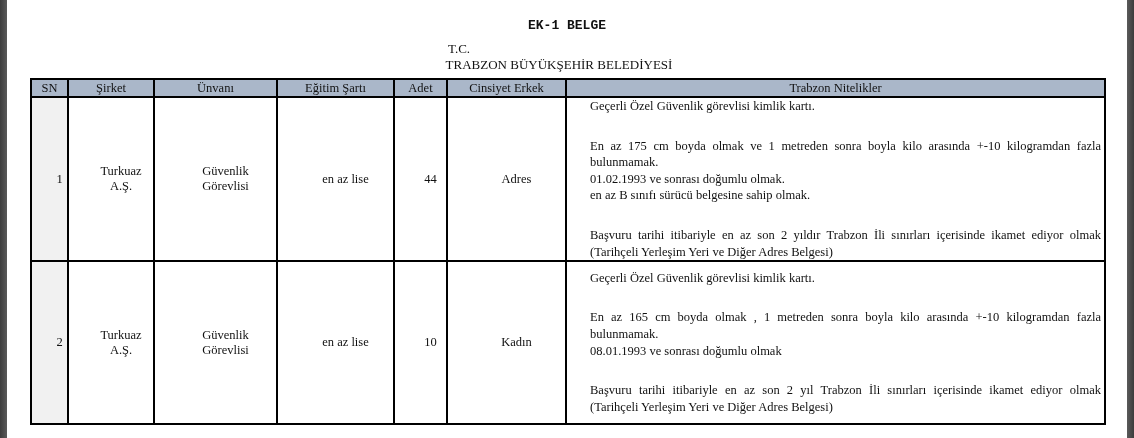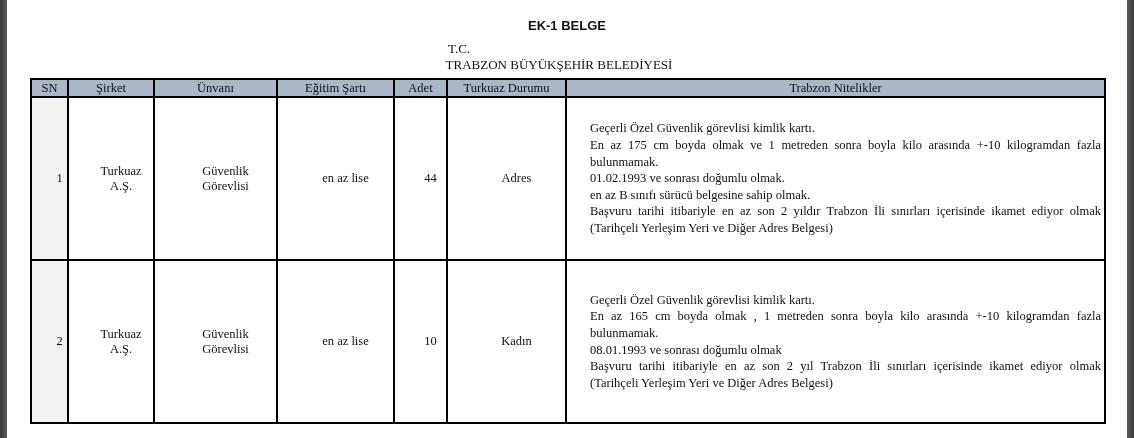--- a/index.html
+++ b/index.html
@@ -12,21 +12,21 @@
   .edge-left {
     position: absolute; left: 0; top: 0; width: 7px; height: 438px;
     background: linear-gradient(to right, #3c3c3c, #5a5a5a);
   }
   .edge-right {
     position: absolute; left: 1127px; top: 0; width: 7px; height: 438px;
     background: linear-gradient(to right, #5a5a5a, #3c3c3c);
   }
   .doc-title {
     position: absolute; left: 0; width: 1134px; top: 18px; text-align: center;
-    font-family: Liberation Sans, sans-serif; font-weight: bold; font-size: 13px;
+    font-family: Liberation Mono, monospace; font-weight: bold; font-size: 13px;
   }
   .doc-sub1 {
     position: absolute; left: 0; width: 918px; top: 41px; text-align: center;
     font-size: 13px;
   }
   .doc-sub2 {
     position: absolute; left: 0; width: 1118px; top: 57px; text-align: center;
     font-size: 13px;
   }
   table.main {
@@ -42,21 +42,21 @@
   table.main th {
     background: #aab7c9; font-weight: normal; height: 16px; 
     line-height: 15px;
     margin-left: 32px;
   }
   table.main td { height: 161px; text-align: center; padding-left: 23px; }
   td.sn { background: #f1f1f1; }
   td.left { text-align: left; }
   td.quals { text-align: justify; padding: 0 2px 0 2px; line-height: 16.6px; }
   .qline { display: block; text-align: justify; text-align-last: left; }
-  .qline.just { text-align-last: justify; }
+  .qline.just { text-align-last: justify; margin-top: 23px; }
 </style>
 </head>
 <body>
 
 <div class="edge-left"></div>
 <div class="edge-right"></div>
 
 <div class="doc-title">EK-1 BELGE</div>
 <div class="doc-sub1">T.C.</div>
 <div class="doc-sub2">TRABZON BÜYÜKŞEHİR BELEDİYESİ</div>
@@ -71,21 +71,21 @@
     <col style="width:119px">
     <col style="width:539px">
   </colgroup>
   <thead>
     <tr>
       <th>SN</th>
       <th>Şirket</th>
       <th>Ünvanı</th>
       <th>Eğitim Şartı</th>
       <th>Adet</th>
-      <th>Turkuaz Durumu</th>
+      <th>Cinsiyet Erkek</th>
       <th>Trabzon Nitelikler</th>
     </tr>
   </thead>
   <tbody>
     <tr>
       <td class="sn">1</td>
       <td class="left">Turkuaz A.Ş.</td>
       <td class="left">Güvenlik Görevlisi</td>
       <td>en az lise</td>
       <td>44</td>

